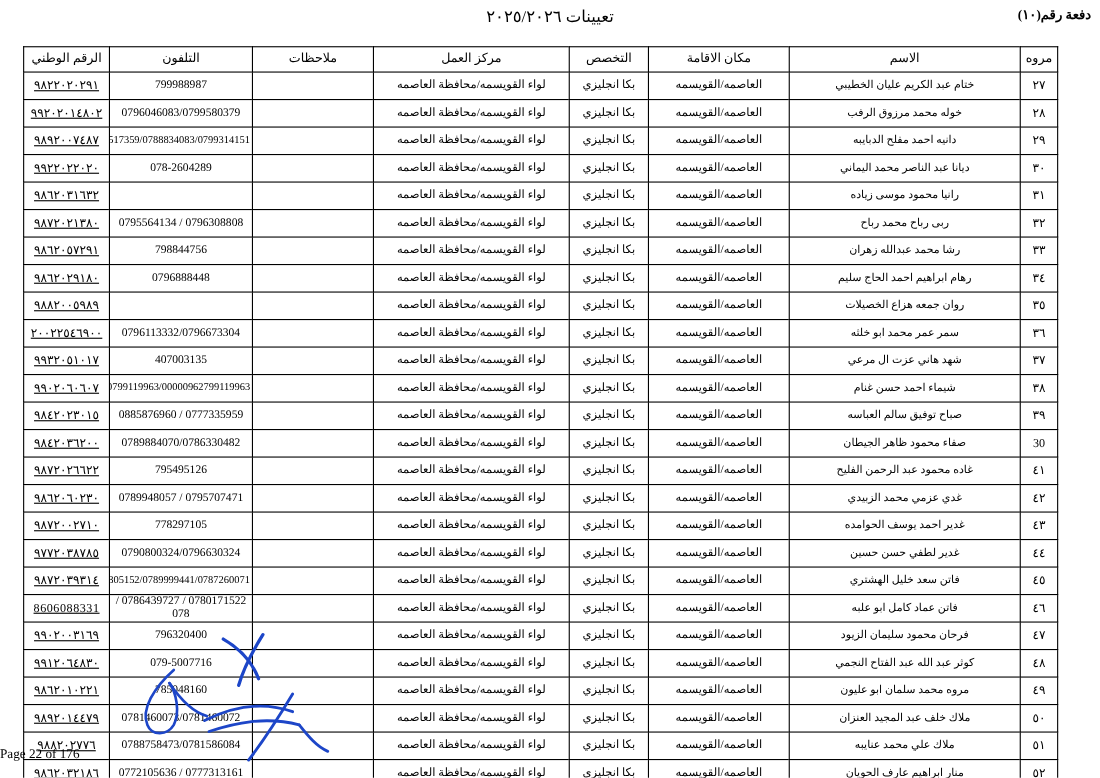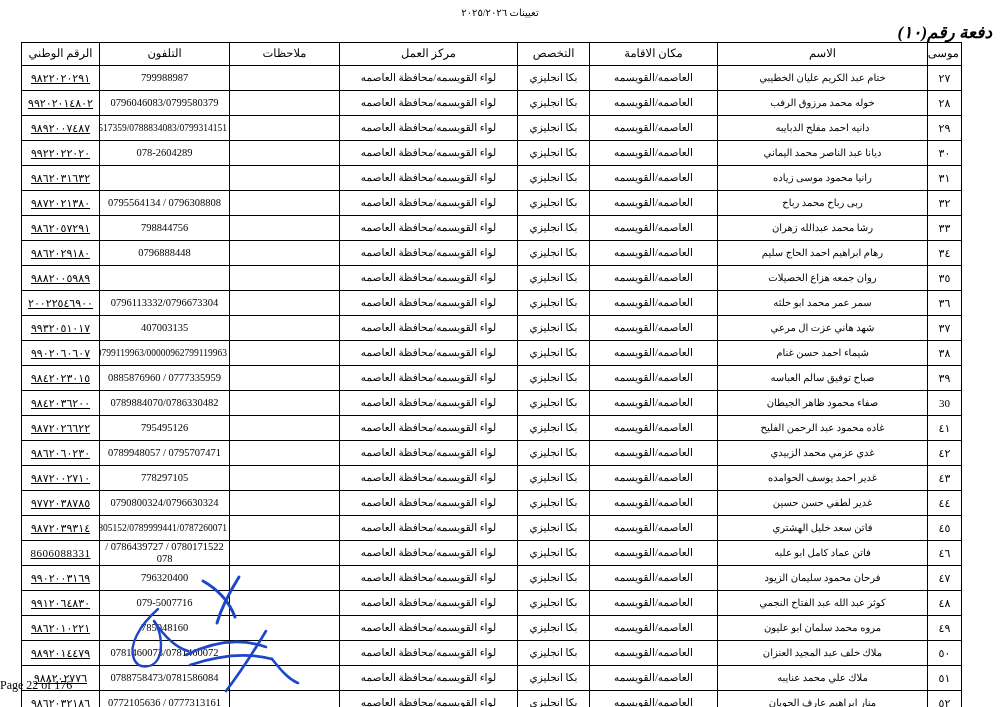--- a/index.html
+++ b/index.html
@@ -22,33 +22,32 @@
     box-sizing: border-box;
   }
 
   
   .header {
     position: absolute;
     top: 6px;
     right: 0;
     left: 0;
     text-align: center;
-    font-size: 10px;
+    font-size: 15px;
     line-height: 1.45;
   }
   .header div { white-space: nowrap; }
 
   .batch-label {
     position: absolute;
-    top: 22px;
+    top: 6px;
     right: 8px;
-    font-size: 17px;
+    font-size: 12px;
     font-weight: bold;
     letter-spacing: 0px;
-    font-style: italic;
   }
 
   
   .tbl-wrap {
     position: absolute;
     top: 42px;
     right: 38px;
     left: 22px;
   }
   table {
@@ -124,21 +123,21 @@
           <col class="c-name">
           <col class="c-place">
           <col class="c-spec">
         <col class="c-work">
           <col class="c-notes">
           <col class="c-phone">
           <col class="c-nat">
       </colgroup>
       <thead>
         <tr>
-          <th>موسى</th>
+          <th>مروه</th>
           <th>الاسم</th>
           <th>مكان الاقامة</th>
           <th>التخصص</th>
           <th>مركز العمل</th>
           <th>ملاحظات</th>
           <th>التلفون</th>
           <th>الرقم الوطني</th>
         </tr>
       </thead>
       <tbody id="tbody">

